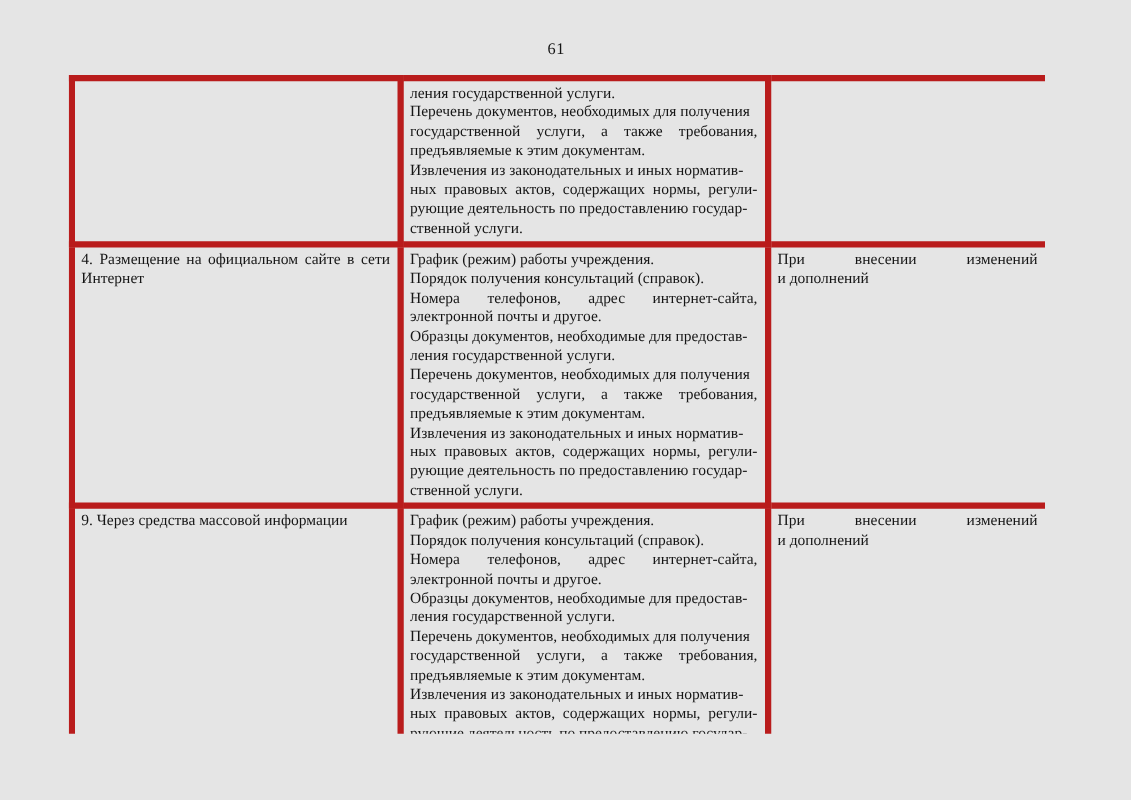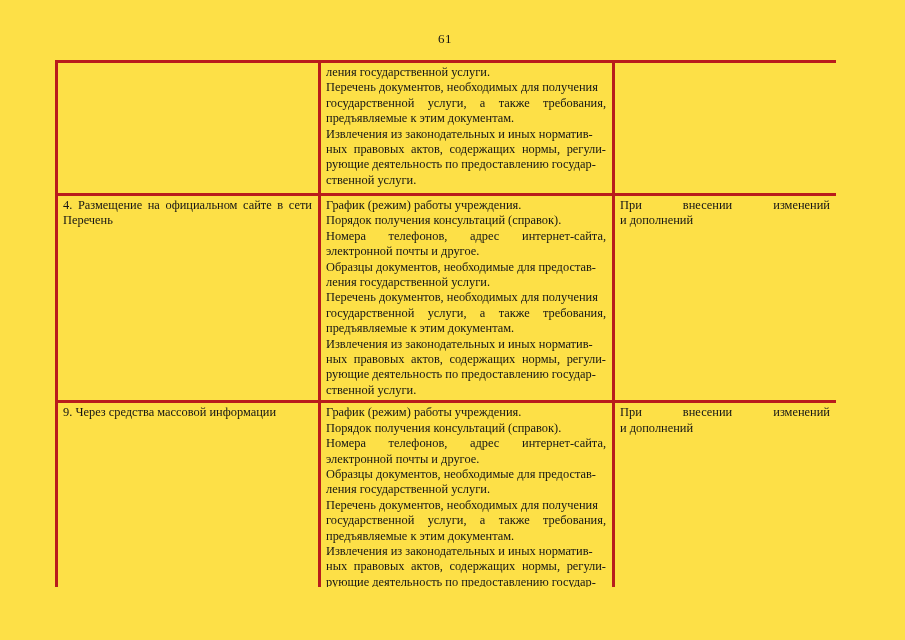--- a/index.html
+++ b/index.html
@@ -4,35 +4,35 @@
 <style>
   * { margin:0; padding:0; box-sizing:border-box; }
   html,body { background:#ffffff; }
   body {
     width:905px; height:640px;
     font-family:"Liberation Serif", serif;
     color:#151515;
     position:relative;
     overflow:hidden;
   }
-  .sheet { position:absolute; inset:0; background:#fde047; }
+  .sheet { position:absolute; inset:0; background:#e5e5e5; }
   .page-number {
     position:absolute; top:31px; left:0; width:890px;
     text-align:center; font-size:13px; letter-spacing:0.5px;
   }
   .table-wrap {
     position:absolute; top:60px; left:55px;
     width:781px; height:527px; overflow:hidden;
   }
   table { border-collapse:collapse; width:781px; table-layout:fixed; }
   col.w1 { width:263px; }
   col.w2 { width:294px; }
   col.w3 { width:224px; }
   td {
-    border:3px solid #b91c1c;
+    border:5px solid #b91c1c;
     vertical-align:top;
     padding:2px 6px 2px 5px;
     font-size:12.4px;
     line-height:15.4px;
   }
   tr.r0 td { height:133px; }
   tr.r1 td { height:203px; }
   tr:last-child td { border-bottom:none; }
   .line { white-space:nowrap; overflow:hidden; }
   .j { text-align:justify; text-align-last:justify; }
@@ -64,21 +64,21 @@
           <div class="line j">ных правовых актов, содержащих нормы, регули-</div>
           <div class="line">рующие деятельность по предоставлению государ-</div>
           <div class="line">ственной услуги.</div>
         </td>
         <td></td>
       </tr>
 
       <tr class="r1">
         <td>
           <div class="line j">4. Размещение на официальном сайте в сети</div>
-          <div class="line">Перечень</div>
+          <div class="line">Интернет</div>
         </td>
         <td>
           <div class="line">График (режим) работы учреждения.</div>
           <div class="line">Порядок получения консультаций (справок).</div>
           <div class="line j">Номера телефонов, адрес интернет-сайта,</div>
           <div class="line">электронной почты и другое.</div>
           <div class="line">Образцы документов, необходимые для предостав-</div>
           <div class="line">ления государственной услуги.</div>
           <div class="line">Перечень документов, необходимых для получения</div>
           <div class="line j">государственной услуги, а также требования,</div>

